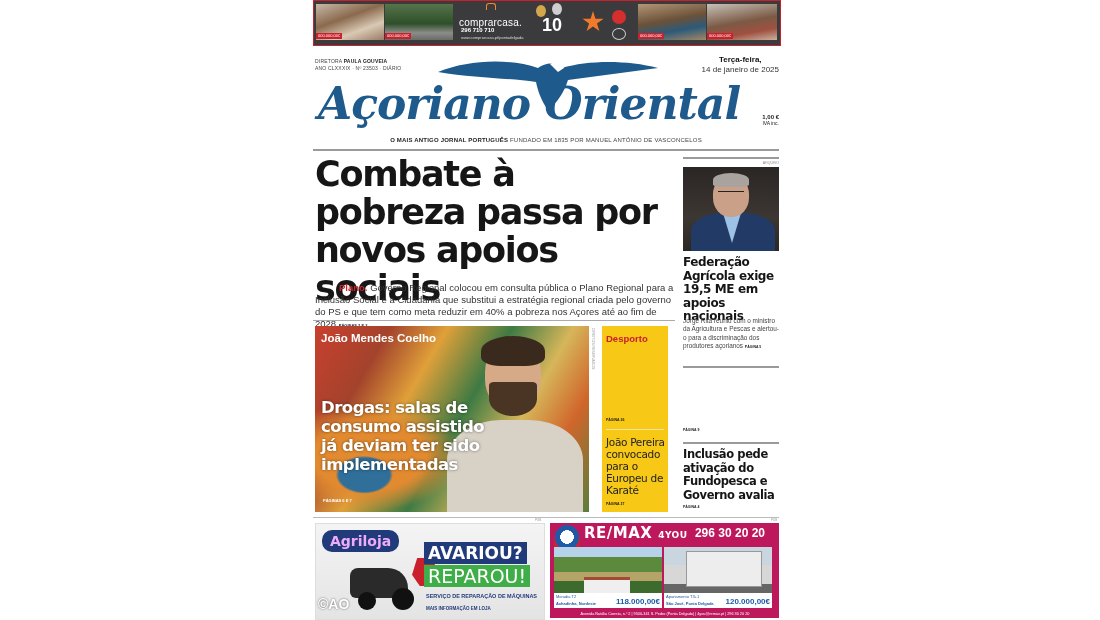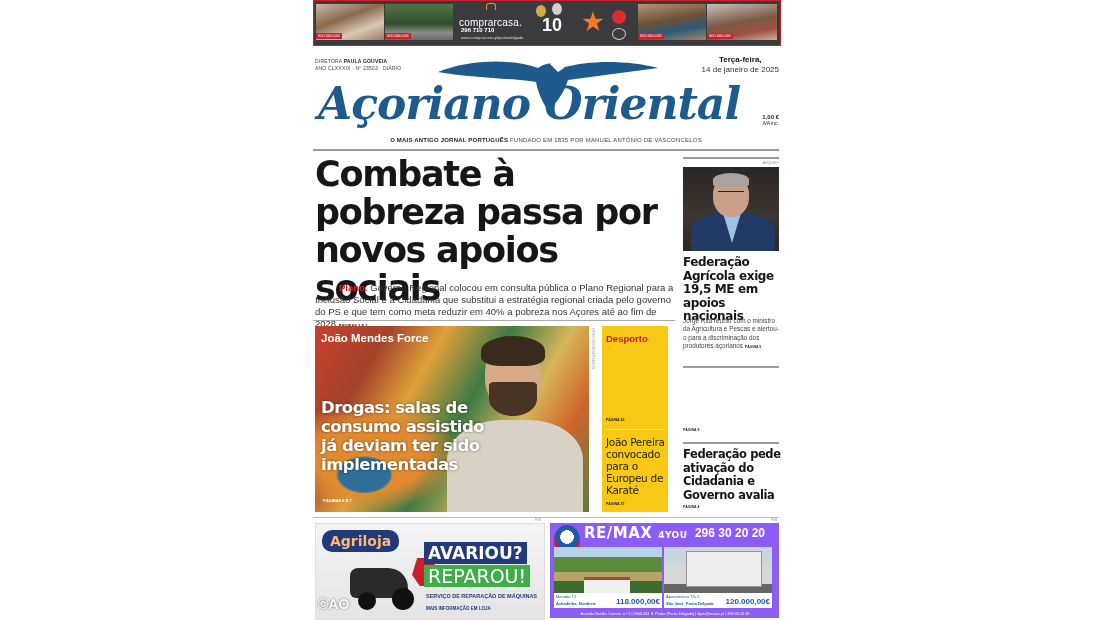--- a/index.html
+++ b/index.html
@@ -83,34 +83,34 @@
   .r-h2 { position:absolute; left:370px; top:372px; width:98px; font-weight:bold; font-size:11.5px; line-height:13.5px; letter-spacing:-0.4px; color:#c9202b; font-family:"DejaVu Sans", sans-serif; }
   .r-pg2 { position:absolute; left:370px; top:428px; }
   .r-h3 { position:absolute; left:370px; top:448px; width:98px; font-weight:bold; font-size:11.5px; line-height:13.5px; letter-spacing:-0.4px; color:#151515; font-family:"DejaVu Sans", sans-serif; }
   .r-pg3 { position:absolute; left:370px; top:505px; }
 
   .bottom-rule { position:absolute; left:0; top:517px; width:466px; height:1px; background:#bbb; }
 
   
   .ad-agri { position:absolute; left:2px; top:523px; width:228px; height:95px; background:linear-gradient(180deg,#f4f4f4,#e4e4e4); border:1px solid #ddd; overflow:hidden; }
   .agri-logo { position:absolute; left:6px; top:6px; padding:2px 8px; background:#213a7a; border-radius:10px; }
-  .agri-logo span { color:#fdba74; font-weight:bold; font-size:14px; font-family:"DejaVu Sans", sans-serif; }
+  .agri-logo span { color:#f0abfc; font-weight:bold; font-size:14px; font-family:"DejaVu Sans", sans-serif; }
   .mower { position:absolute; left:14px; top:34px; width:90px; height:56px; }
   .mower .deck { position:absolute; left:20px; top:10px; width:58px; height:30px; background:#2a2a2a; border-radius:8px 20px 6px 6px; }
   .mower .w1 { position:absolute; left:28px; top:34px; width:18px; height:18px; border-radius:50%; background:#111; }
   .mower .w2 { position:absolute; left:62px; top:30px; width:22px; height:22px; border-radius:50%; background:#111; }
   .mower .saw { position:absolute; left:82px; top:0; width:26px; height:28px; background:#c9202b; clip-path:polygon(20% 0,80% 0,100% 60%,70% 100%,30% 100%,0 60%); }
   .watermark { position:absolute; left:2px; top:72px; color:#fff; font-size:14px; font-weight:bold; text-shadow:0 0 2px #555; }
   .avariou { position:absolute; left:108px; top:18px; background:#213a7a; color:#fff; font-weight:bold; font-size:17px; padding:1px 4px; font-family:"DejaVu Sans", sans-serif; }
   .reparou { position:absolute; left:108px; top:41px; background:#3fae49; color:#fff; font-weight:normal; font-size:19px; padding:0 4px; font-family:"DejaVu Sans", sans-serif; }
   .servico { position:absolute; left:110px; top:69px; color:#213a7a; font-weight:bold; font-size:5.5px; }
   .mais { position:absolute; left:110px; top:82px; color:#213a7a; font-weight:bold; font-size:4.5px; }
 
   
-  .ad-remax { position:absolute; left:237px; top:523px; width:229px; height:95px; background:#8b5cf6; overflow:hidden; }
+  .ad-remax { position:absolute; left:237px; top:523px; width:229px; height:95px; background:#be185d; overflow:hidden; }
   .remax-balloon { position:absolute; left:4px; top:2px; width:26px; height:30px; background:radial-gradient(circle at 50% 40%,#fff 0 30%,#1e5aa8 31% 55%,#d8202a 56%); border-radius:50% 50% 45% 45%; }
   .remax-name { position:absolute; left:34px; top:1px; color:#fff; font-weight:bold; font-size:15px; font-family:"DejaVu Sans", sans-serif; letter-spacing:0.5px; }
   .remax-name small { font-size:9px; }
   .remax-phone { position:absolute; right:14px; top:3px; color:#fff; font-weight:bold; font-size:12px; }
   .rm-photo1 { position:absolute; left:4px; top:24px; width:108px; height:46px; background:linear-gradient(180deg,#b7d3ea 0 22%,#5c8a3c 22% 55%,#b4a468 55% 75%,#3d6b2e 75%); }
   .rm-photo1 .house { position:absolute; left:30px; top:30px; width:46px; height:14px; background:#efefef; border-top:3px solid #a34a32; }
   .rm-photo2 { position:absolute; left:114px; top:24px; width:108px; height:46px; background:linear-gradient(180deg,#c9d6e0 0 40%,#d7d7d7 40% 80%,#666 80%); }
   .rm-photo2 .bld { position:absolute; left:22px; top:4px; width:74px; height:34px; background:#ededed; border:1px solid #999; }
   .rm-info { position:absolute; top:70px; width:108px; height:15px; background:#fff; font-size:4px; color:#1e5aa8; }
   .rm-info .type { position:absolute; left:2px; top:1px; }
@@ -175,21 +175,21 @@
   </div>
   <div class="rule-mid"></div>
 
   <div class="feature">
     <div class="person">
       <div class="body"></div>
       <div class="head"></div>
       <div class="hair"></div>
       <div class="beard"></div>
     </div>
-    <div class="name">João Mendes Force</div>
+    <div class="name">João Mendes Coelho</div>
     <div class="headline">Drogas: salas de consumo assistido já deviam ter sido implementadas</div>
     <div class="pg">PÁGINAS 6 E 7</div>
   </div>
   <div class="credit-v">DIREITOS RESERVADOS</div>
 
   <div class="sport">
     <div class="section">Desporto</div>
     <div class="pg1">PÁGINA 26</div>
     <div class="div"></div>
     <div class="h2">João Pereira convocado para o Europeu de Karaté</div>
@@ -205,21 +205,21 @@
     <div class="p-hair"></div>
     <div class="p-glasses"></div>
   </div>
   <div class="r-h1">Federação Agrícola exige 19,5 ME em apoios nacionais</div>
   <div class="r-lead1"><span>Jorge Rita reuniu com o ministro da Agricultura e Pescas e alertou-o para a discriminação dos produtores açorianos </span><span class="pg">PÁGINA 5</span></div>
 
   <div class="rcol-rule" style="top:366px;"></div>
   <div class="r-pg2 pg-small">PÁGINA 9</div>
 
   <div class="rcol-rule" style="top:442px;"></div>
-  <div class="r-h3">Federação pede ativação do Cidadania e Governo avalia</div>
+  <div class="r-h3">Inclusão pede ativação do Fundopesca e Governo avalia</div>
   <div class="r-pg3 pg-small">PÁGINA 4</div>
 
   <div class="bottom-rule"></div>
 
   <div class="ad-corner" style="left:222px;top:518px;">PUB</div>
   <div class="ad-agri">
     <div class="agri-logo"><span>Agriloja</span></div>
     <div class="mower">
       <div class="deck"></div>
         <div class="w1"></div>

